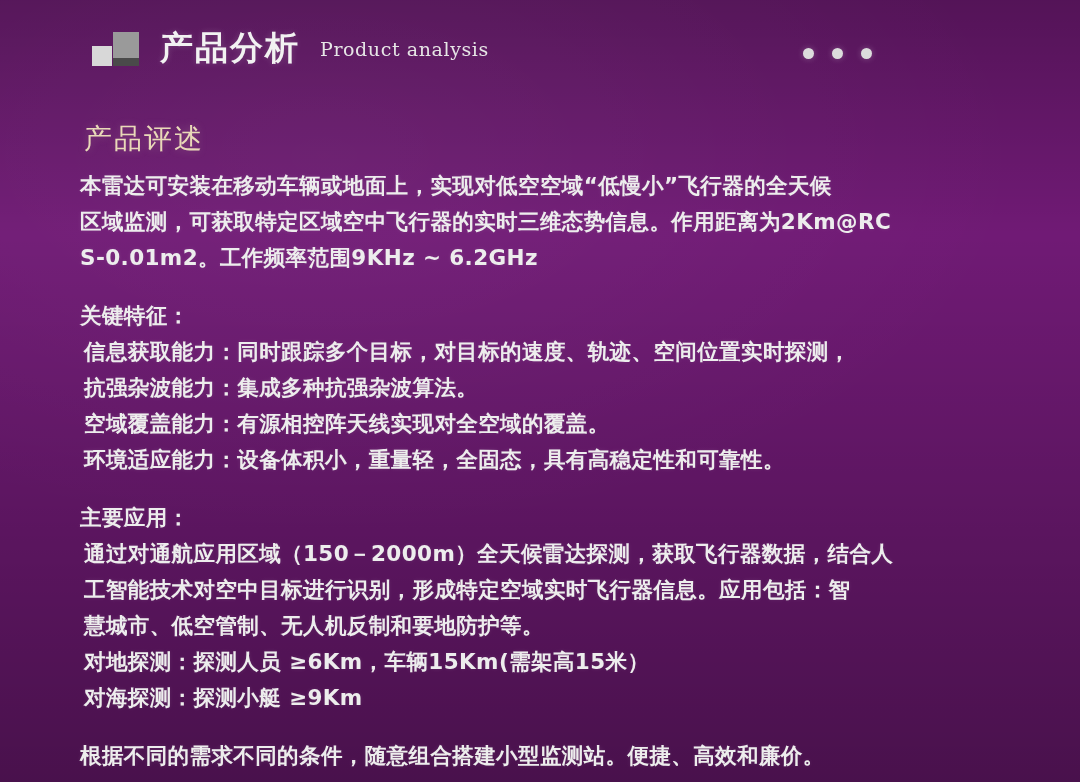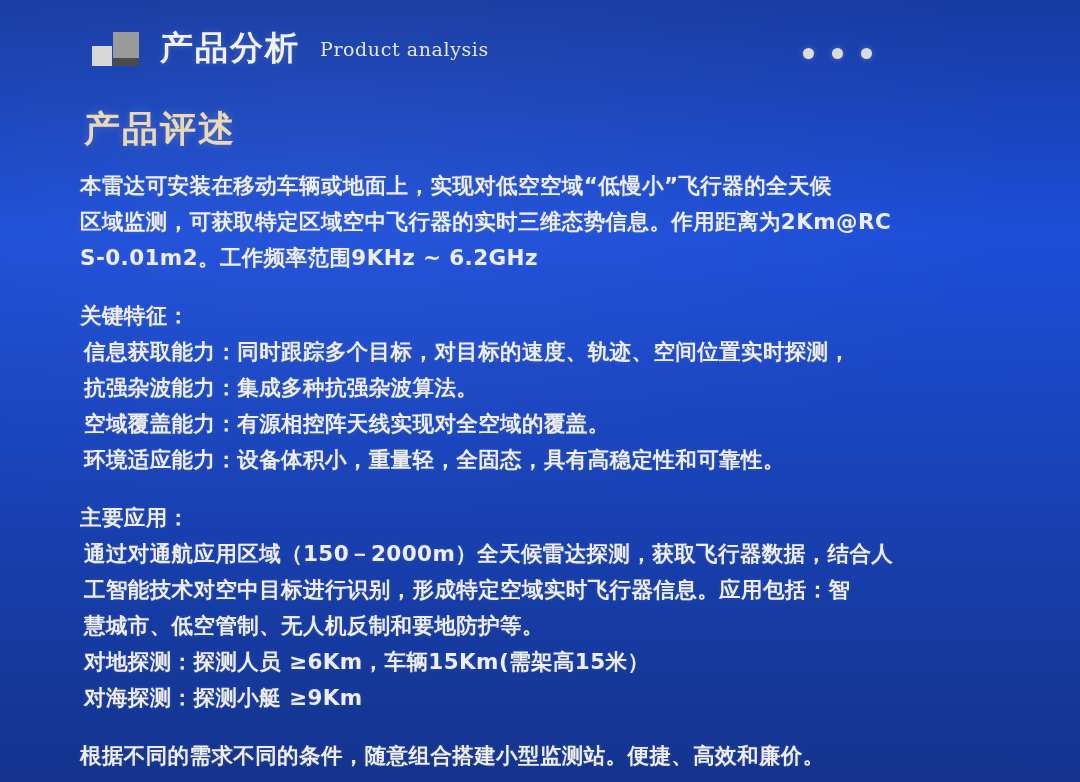--- a/index.html
+++ b/index.html
@@ -4,21 +4,21 @@
 <style>
   html, body {
     margin: 0;
     padding: 0;
     background: #0d0d0d;
   }
   #page {
     position: relative;
     width: 1080px;
     height: 782px;
-    background: #1d4ed8;
+    background: #701a75;
     overflow: hidden;
     font-family: "DejaVu Sans", sans-serif;
     color: #e8e8e8;
   }
   
   #page::before {
     content: "";
     position: absolute;
     inset: 0;
     background:
@@ -83,23 +83,23 @@
     height: 11px;
     border-radius: 50%;
     background: #dcdcdc;
     box-shadow: 0 0 6px rgba(255,255,255,0.25);
   }
 
   
   .section-title {
     position: absolute;
     left: 84px;
-    top: 105px;
-    font-size: 36px;
-    font-weight: 700;
+    top: 120px;
+    font-size: 28px;
+    font-weight: 400;
     color: #e9d9b8;
     letter-spacing: 2px;
     text-shadow: 0 0 8px rgba(233,217,184,0.25);
   }
 
   .body {
     position: absolute;
     left: 80px;
     top: 168px;
     right: -6px;

